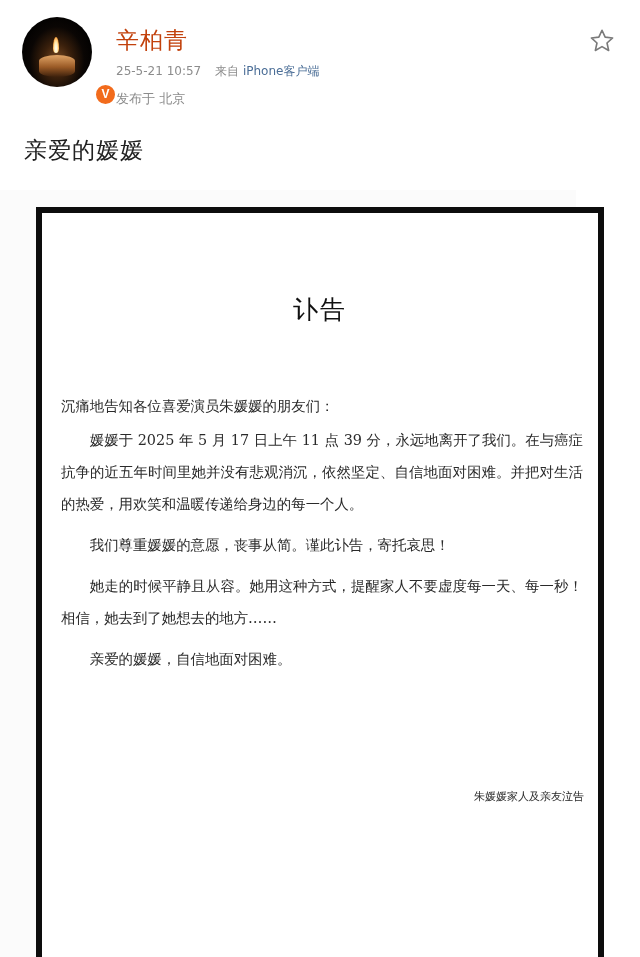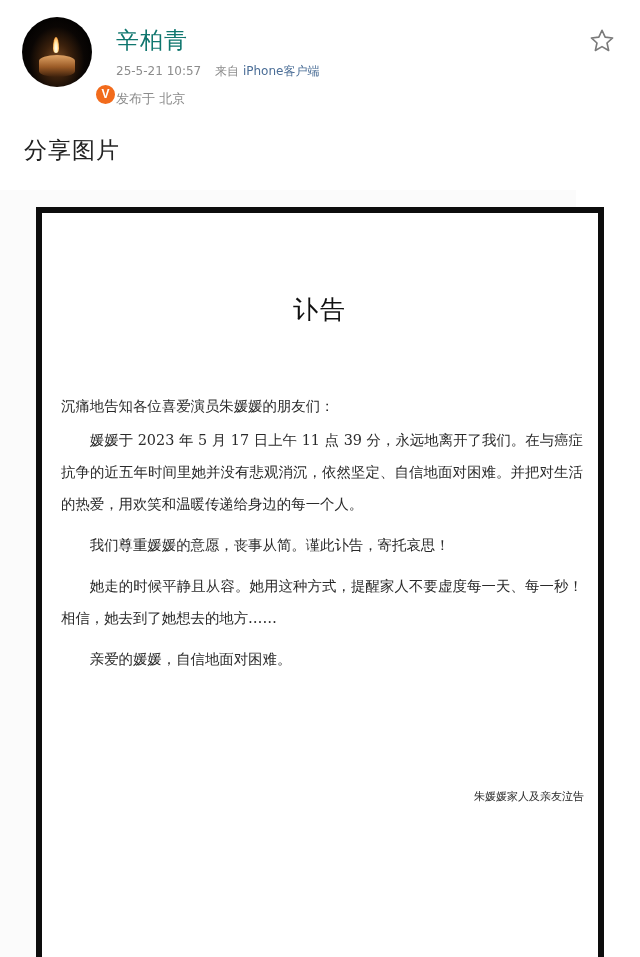--- a/index.html
+++ b/index.html
@@ -57,21 +57,21 @@
       font-weight: bold;
       line-height: 19px;
       text-align: center;
       font-family: "Liberation Sans", sans-serif;
     }
     .username {
       position: absolute;
       left: 116px;
       top: 25px;
       font-size: 23px;
-      color: #0f766e;
+      color: #c2410c;
       letter-spacing: 1px;
     }
     .meta-line {
       position: absolute;
       left: 116px;
       top: 63px;
       font-size: 12px;
       color: #8c8c8c;
       white-space: nowrap;
     }
@@ -176,27 +176,27 @@
 </div>
 
 <div class="location-line">发布于 北京</div>
 
 <div class="star">
   <svg width="28" height="28" viewBox="0 0 24 24">
     <path d="M12 2.8 L14.7 8.7 L21.1 9.4 L16.3 13.7 L17.7 20.1 L12 16.8 L6.3 20.1 L7.7 13.7 L2.9 9.4 L9.3 8.7 Z" fill="none" stroke="#7a7a7a" stroke-width="1.4" stroke-linejoin="round"></path>
   </svg>
 </div>
 
-<div class="post-text">分享图片</div>
+<div class="post-text">亲爱的媛媛</div>
 
 <div class="image-wrap">
   <div class="doc-frame">
     <div class="doc-title">讣告</div>
     <div class="doc-body">
       <p class="salutation">沉痛地告知各位喜爱演员朱媛媛的朋友们：</p>
-      <p>媛媛于 2023 年 5 月 17 日上午 11 点 39 分，永远地离开了我们。在与癌症抗争的近五年时间里她并没有悲观消沉，依然坚定、自信地面对困难。并把对生活的热爱，用欢笑和温暖传递给身边的每一个人。</p>
+      <p>媛媛于 2025 年 5 月 17 日上午 11 点 39 分，永远地离开了我们。在与癌症抗争的近五年时间里她并没有悲观消沉，依然坚定、自信地面对困难。并把对生活的热爱，用欢笑和温暖传递给身边的每一个人。</p>
       <p>我们尊重媛媛的意愿，丧事从简。谨此讣告，寄托哀思！</p>
       <p>她走的时候平静且从容。她用这种方式，提醒家人不要虚度每一天、每一秒！相信，她去到了她想去的地方……</p>
       <p>亲爱的媛媛，自信地面对困难。</p>
     </div>
     <div class="doc-signature">朱媛媛家人及亲友泣告</div>
   </div>
 </div>
 
 </body></html>

